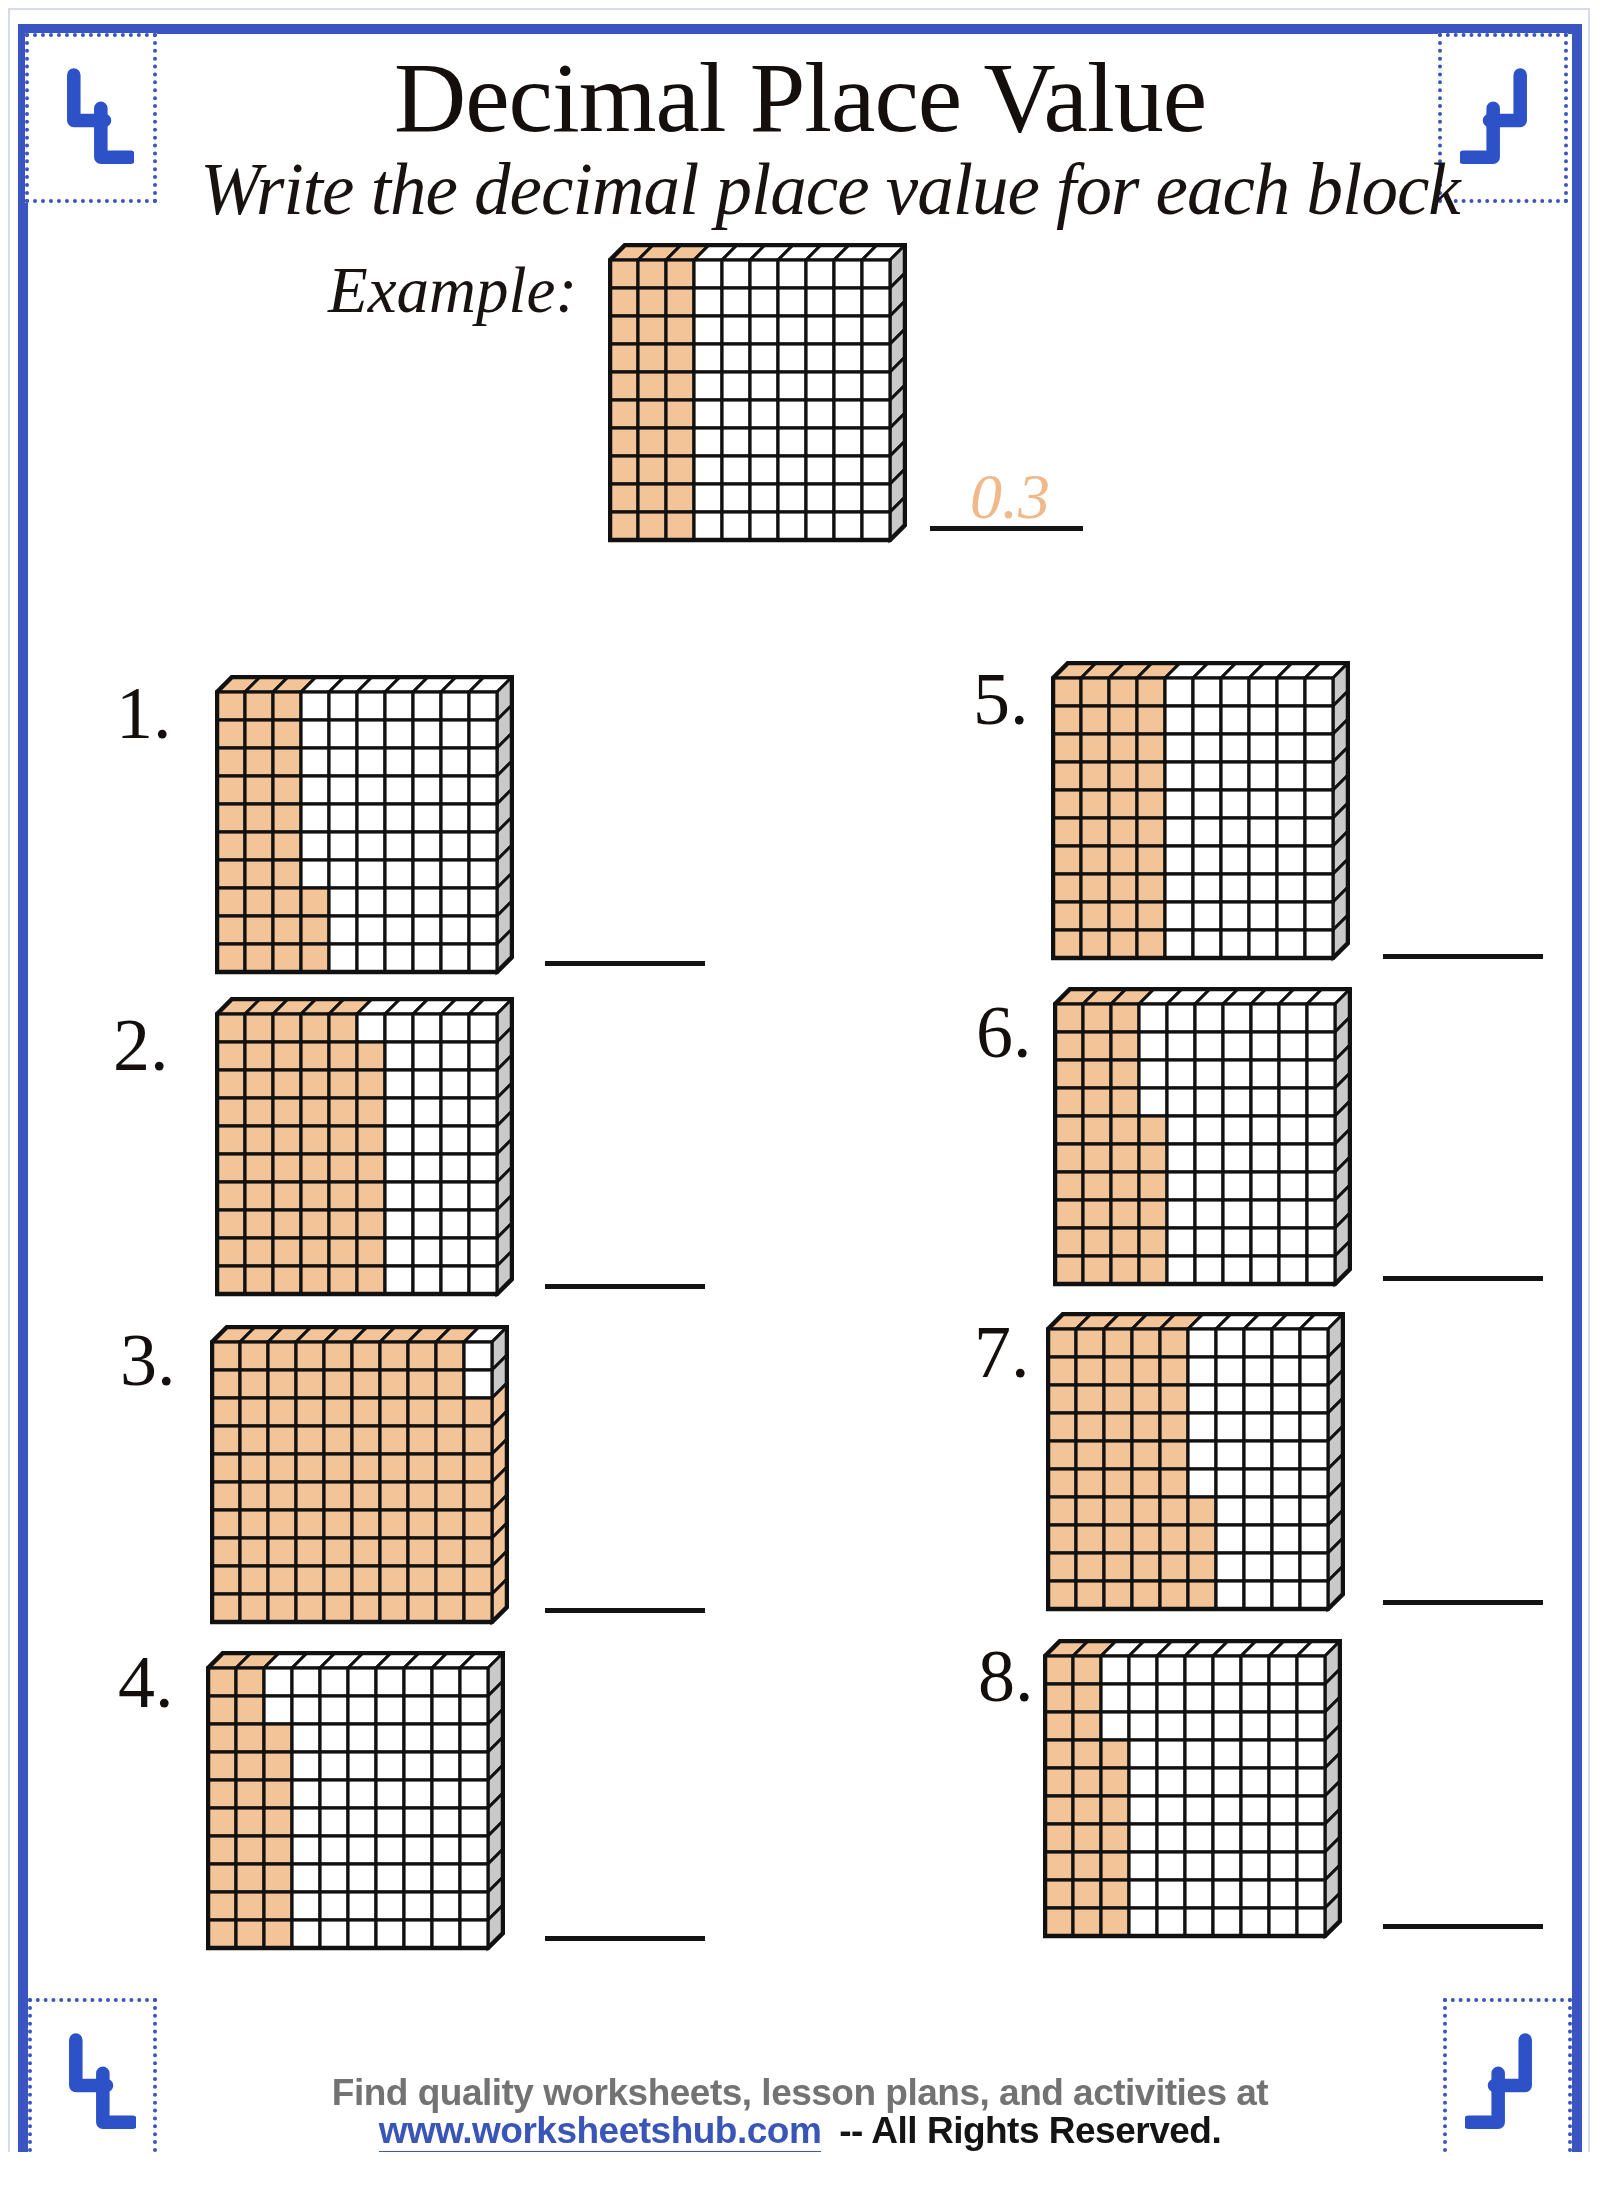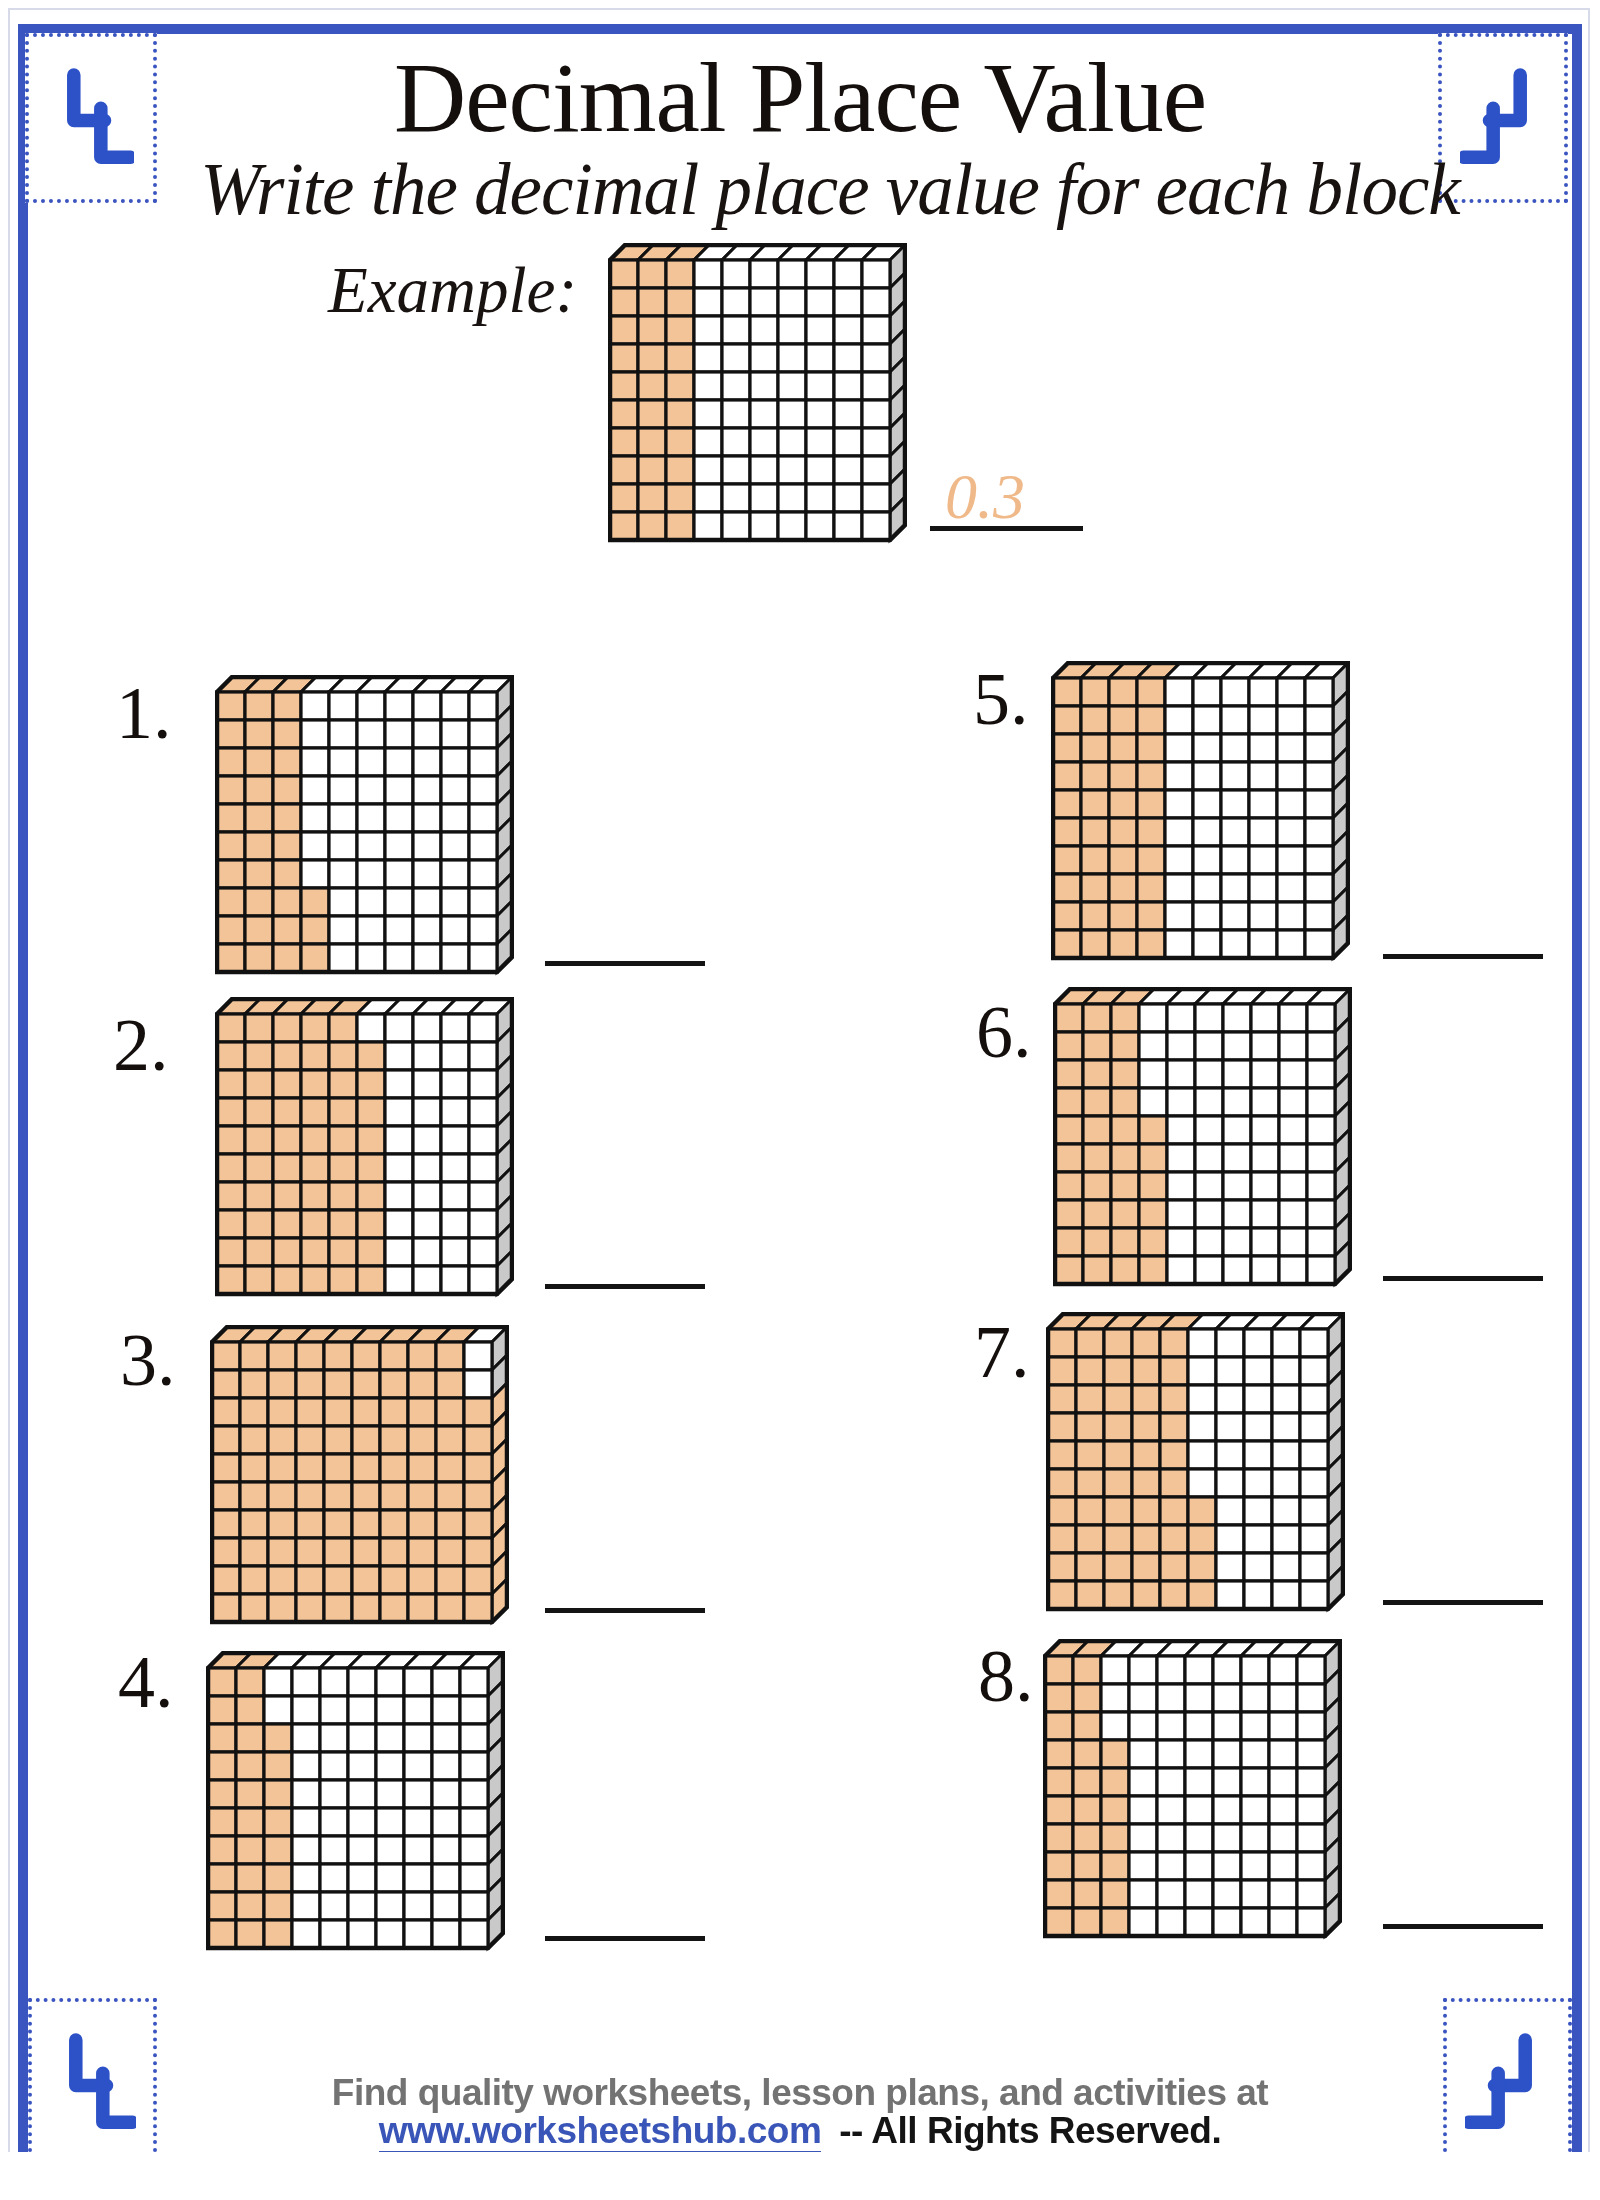--- a/index.html
+++ b/index.html
@@ -37,21 +37,21 @@
   .num-0{left:116px;top:671px;} .num-1{left:113px;top:1003px;}
   .num-2{left:120px;top:1318px;} .num-3{left:118px;top:1640px;}
   .num-4{left:973px;top:657px;}  .num-5{left:976px;top:990px;}
   .num-6{left:974px;top:1310px;} .num-7{left:978px;top:1634px;}
   .answer-line{position:absolute;height:5px;background:#141414;width:160px;}
   .line-ex{left:930px;top:526px;width:153px;}
   .line-p0{left:545px;top:961px;} .line-p1{left:545px;top:1284px;}
   .line-p2{left:545px;top:1608px;} .line-p3{left:545px;top:1936px;}
   .line-p4{left:1383px;top:954px;} .line-p5{left:1383px;top:1276px;}
   .line-p6{left:1383px;top:1600px;} .line-p7{left:1383px;top:1924px;}
-  .example-answer{position:absolute;left:945px;top:460px;width:130px;
+  .example-answer{position:absolute;left:945px;top:460px;width:130px;text-align:center;
         font-style:italic;font-size:64px;color:#f0b98a;}
   .footer1{position:absolute;left:0;top:2072px;width:1600px;text-align:center;
         font-family:"Liberation Sans", sans-serif;font-weight:bold;font-size:37px;
         color:#737373;letter-spacing:-0.5px;}
   .footer2{position:absolute;left:0;top:2110px;width:1600px;text-align:center;
         font-family:"Liberation Sans", sans-serif;font-weight:bold;font-size:37px;
         color:#141414;letter-spacing:-0.5px;}
   .footer-link{color:#3a55b8;text-decoration:none;border-bottom:4px solid #3a55b8;cursor:pointer;}
   .footer-sep{display:inline-block;width:18px;}
 </style>

